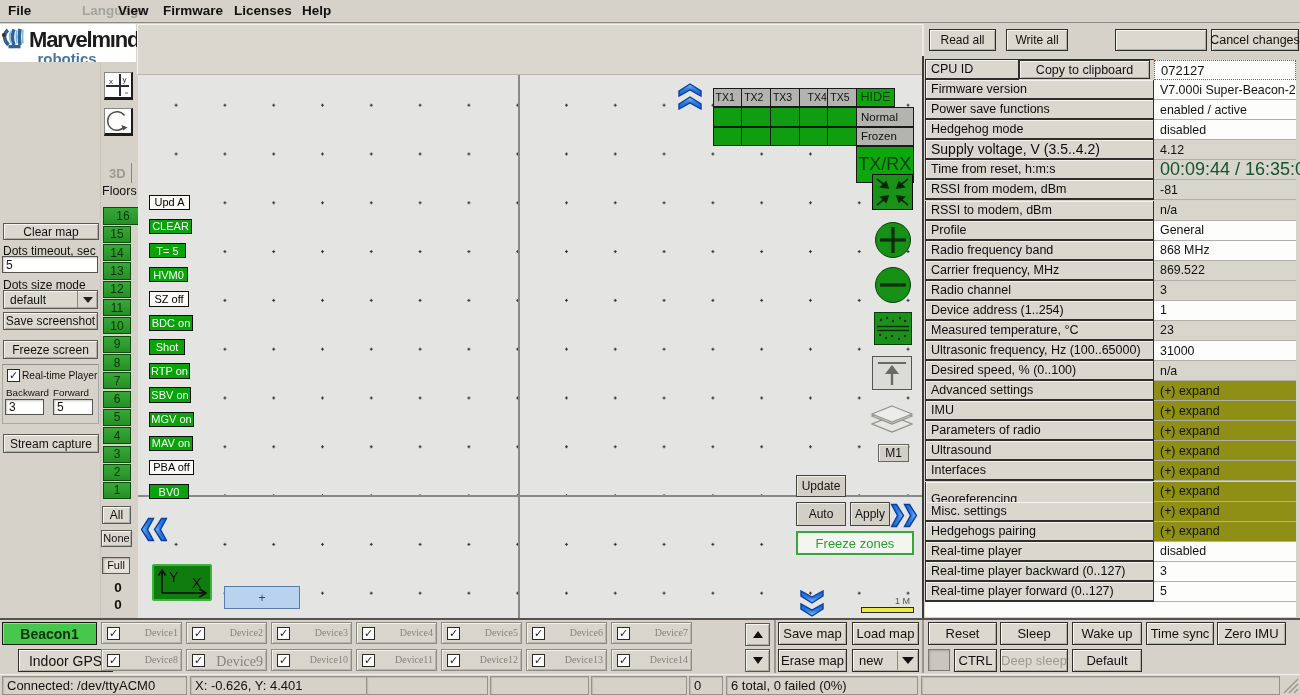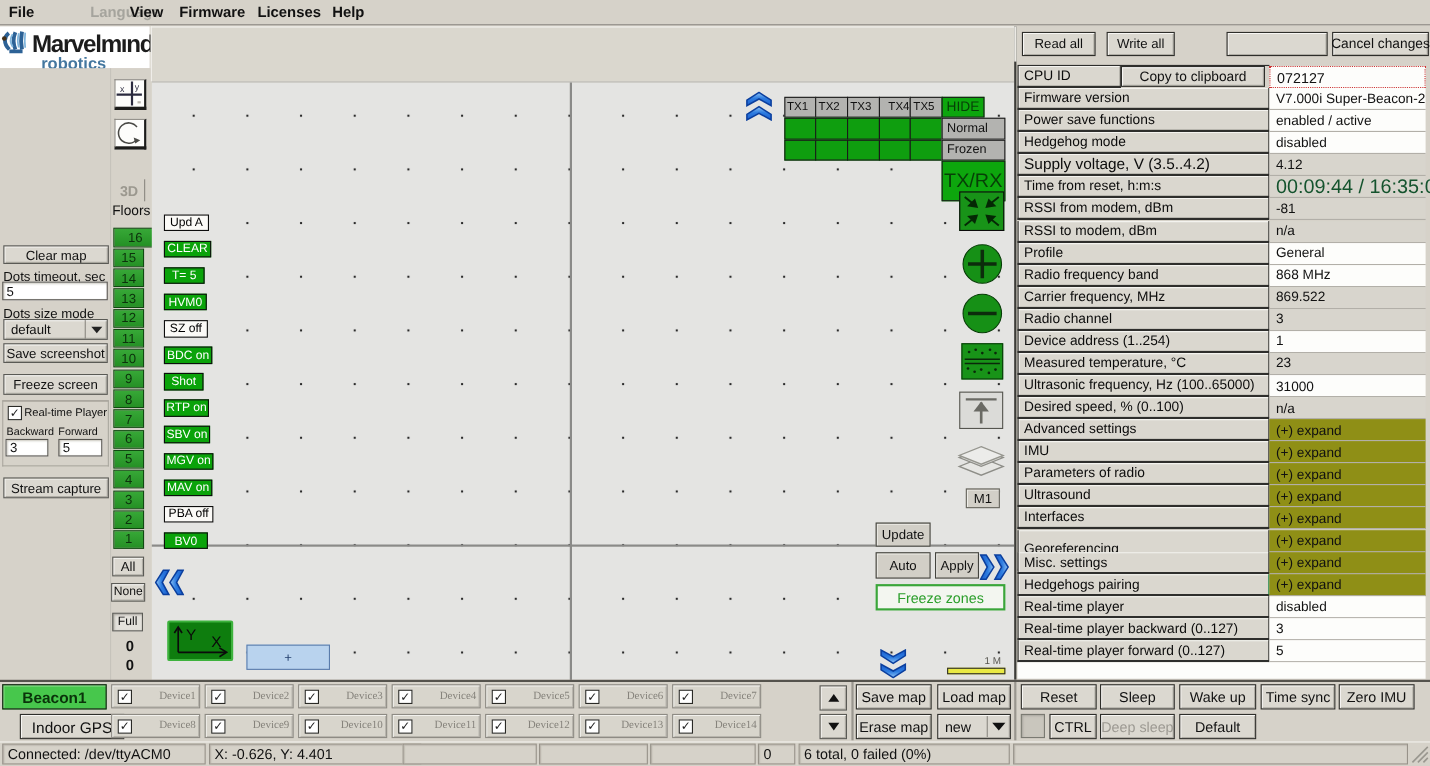--- a/index.html
+++ b/index.html
@@ -346,21 +346,21 @@
 <div class="cbx" style="left:532px;top:626.5px;">✓</div>
 <div class="abs" style="left:526px;top:627.0px;width:77px;text-align:right;font-size:10px;font-family:'Liberation Serif',serif;color:#86837c;">Device6</div>
 <div class="dcell" style="left:611px;top:621.5px;width:81px;height:22.5px;"></div>
 <div class="cbx" style="left:617px;top:626.5px;">✓</div>
 <div class="abs" style="left:611px;top:627.0px;width:77px;text-align:right;font-size:10px;font-family:'Liberation Serif',serif;color:#86837c;">Device7</div>
 <div class="dcell" style="left:101px;top:648.5px;width:81px;height:22.5px;"></div>
 <div class="cbx" style="left:107px;top:653.5px;">✓</div>
 <div class="abs" style="left:101px;top:654.0px;width:77px;text-align:right;font-size:10px;font-family:'Liberation Serif',serif;color:#86837c;">Device8</div>
 <div class="dcell" style="left:186px;top:648.5px;width:81px;height:22.5px;"></div>
 <div class="cbx" style="left:192px;top:653.5px;">✓</div>
-<div class="abs" style="left:186px;top:654.0px;width:77px;text-align:right;font-size:10px;font-family:'Liberation Serif',serif;color:#86837c;">Device9</div>
+<div class="abs" style="left:186px;top:654.0px;width:77px;text-align:right;font-size:14px;font-family:'Liberation Serif',serif;color:#86837c;">Device9</div>
 <div class="dcell" style="left:271px;top:648.5px;width:81px;height:22.5px;"></div>
 <div class="cbx" style="left:277px;top:653.5px;">✓</div>
 <div class="abs" style="left:271px;top:654.0px;width:77px;text-align:right;font-size:10px;font-family:'Liberation Serif',serif;color:#86837c;">Device10</div>
 <div class="dcell" style="left:356px;top:648.5px;width:81px;height:22.5px;"></div>
 <div class="cbx" style="left:362px;top:653.5px;">✓</div>
 <div class="abs" style="left:356px;top:654.0px;width:77px;text-align:right;font-size:10px;font-family:'Liberation Serif',serif;color:#86837c;">Device11</div>
 <div class="dcell" style="left:441px;top:648.5px;width:81px;height:22.5px;"></div>
 <div class="cbx" style="left:447px;top:653.5px;">✓</div>
 <div class="abs" style="left:441px;top:654.0px;width:77px;text-align:right;font-size:10px;font-family:'Liberation Serif',serif;color:#86837c;">Device12</div>
 <div class="dcell" style="left:526px;top:648.5px;width:81px;height:22.5px;"></div>

